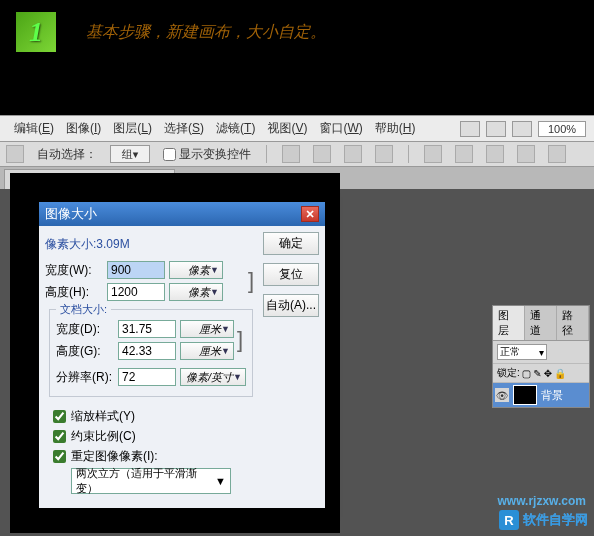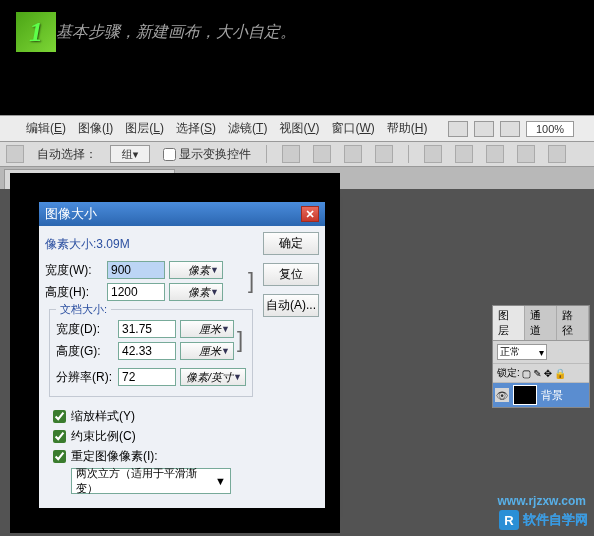--- a/index.html
+++ b/index.html
@@ -1,24 +1,24 @@
 <!DOCTYPE html>
 <html><head>
 <meta charset="utf-8">
 <style>
 * { box-sizing: border-box; margin: 0; padding: 0; font-family: "Microsoft YaHei", SimSun, sans-serif; }
 body { width: 594px; height: 536px; background: #000; overflow: hidden; position: relative; }
 
 .tutorial-header { display: flex; align-items: center; padding: 12px 16px; background: #000; }
 .step-badge { width: 40px; height: 40px; background: linear-gradient(135deg, #4ca516, #7dd636); display: flex; align-items: center; justify-content: center; font-family: serif; font-style: italic; font-weight: bold; font-size: 28px; color: #5eff4a; text-shadow: 1px 1px 2px rgba(0,0,0,0.6); }
-.step-text { color: #a3a3a3; font-size: 16px; font-style: italic; font-family: Liberation Serif, serif; }
+.step-text { color: #a16207; font-size: 16px; margin-left: 30px; font-style: italic; font-family: Liberation Serif, serif; }
 
 .app-area { position: absolute; top: 115px; left: 0; right: 0; bottom: 0; background: #535353; }
 
-.menubar { background: #ececec; border-top: 1px solid #999; border-bottom: 1px solid #999; display: flex; align-items: center; padding: 2px 20px; font-size: 12px; color: #333; }
+.menubar { background: #ececec; border-top: 1px solid #999; border-bottom: 1px solid #999; display: flex; align-items: center; padding: 2px 8px; font-size: 12px; color: #333; }
 .menu-item { padding: 2px 6px; cursor: pointer; }
 .menu-item u { text-decoration: underline; }
 .menubar-right { margin-left: auto; display: flex; align-items: center; gap: 6px; }
 .mini-icon { width: 20px; height: 16px; background: #ddd; border: 1px solid #999; }
 .zoom-box { width: 48px; height: 16px; border: 1px solid #999; background: #fff; font-size: 11px; text-align: center; line-height: 14px; }
 
 .toolbar { background: #dcdcdc; border-bottom: 1px solid #999; display: flex; align-items: center; padding: 3px 6px; font-size: 12px; color: #333; gap: 13px; }
 .tb-btn { width: 18px; height: 18px; background: #ccc; border: 1px solid #aaa; }
 .tb-dropdown { width: 40px; height: 18px; background: #f0f0f0; border: 1px solid #999; font-size: 11px; display: flex; align-items: center; justify-content: center; }
 .tb-check { display: flex; align-items: center; gap: 3px; }

